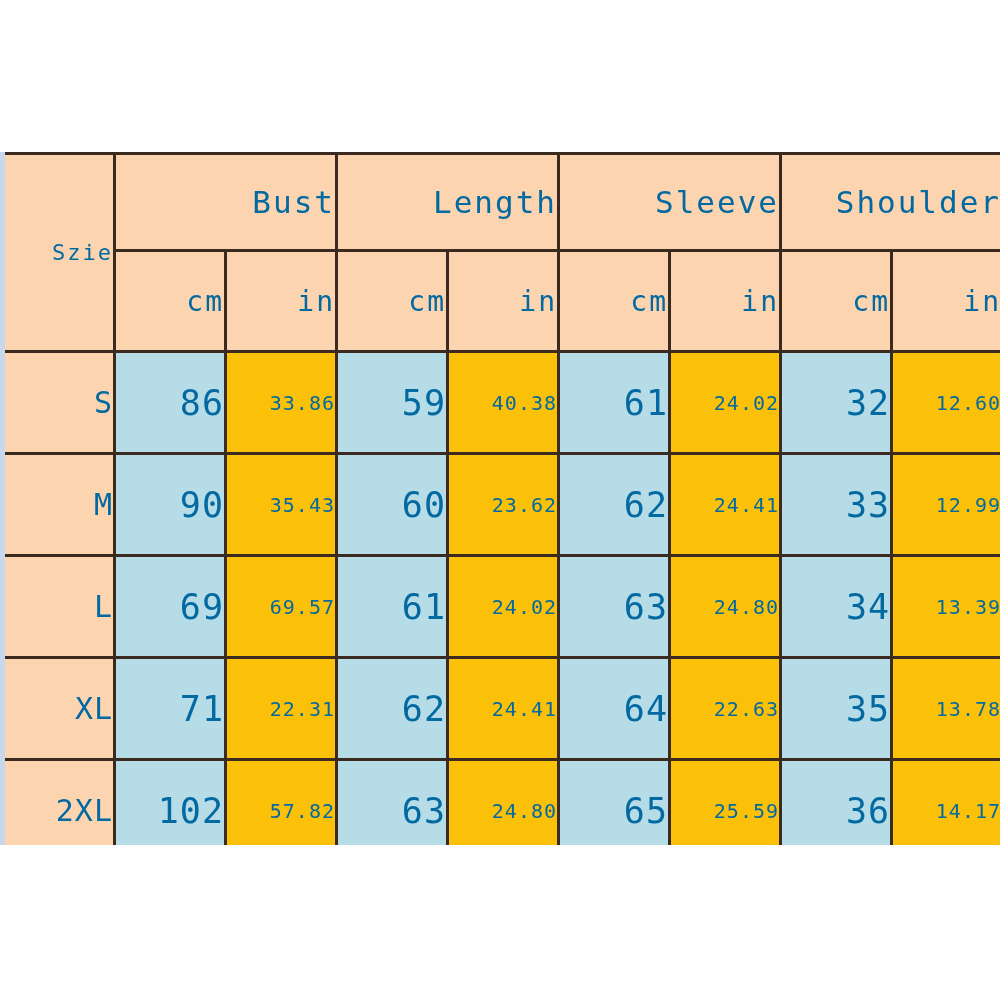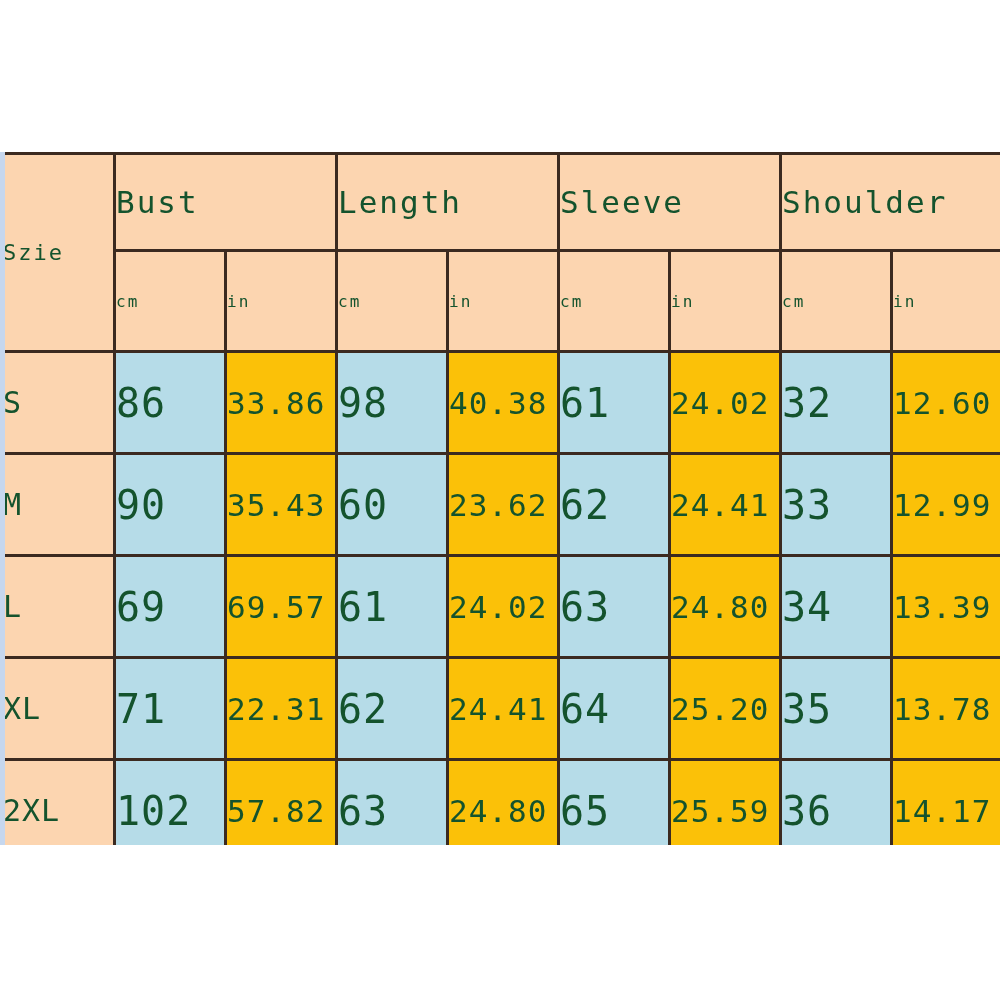--- a/index.html
+++ b/index.html
@@ -41,23 +41,23 @@
 
   table.size-chart {
     border-collapse: collapse;
     table-layout: fixed;
     width: 1000px;
     border-top: 3px solid #3b2a20;
   }
 
   table.size-chart td {
     border: 3px solid #3b2a20;
-    text-align: left;
+    text-align: right;
     vertical-align: middle;
-    color: #14532d;
+    color: #0369a1;
     font-family: "DejaVu Sans Mono", monospace;
     font-weight: 400;
     padding: 0;
     overflow: hidden;
     white-space: nowrap;
   }
 
   
   col.c-size  { width: 113px; }
   col.c-cm    { width: 111px; }
@@ -67,45 +67,45 @@
   td.hdr {
     background: #fcd5b0;
   }
   td.group-title {
     height: 94px;
     font-size: 31px;
     letter-spacing: 2px;
   }
   td.unit {
     height: 98px;
-    font-size: 16px;
+    font-size: 28px;
     letter-spacing: 2px;
   }
   td.size-corner {
     background: #fcd5b0;
     font-size: 22px;
     letter-spacing: 2px;
   }
 
   
   tr.data-row td { height: 99px; }
 
   td.size-label {
     background: #fcd5b0;
     font-size: 30px;
     letter-spacing: 1px;
   }
   td.cm-cell {
     background: #b6dce8;
-    font-size: 40px;
+    font-size: 35px;
     letter-spacing: 1px;
   }
   td.in-cell {
     background: #fbc108;
-    font-size: 31px;
+    font-size: 20px;
     letter-spacing: 1px;
   }
 </style>
 </head>
 <body>
 
 <div id="page">
 
   <div id="left-edge-artifact"></div>
 
@@ -139,21 +139,21 @@
           <td class="hdr unit">cm</td>
           <td class="hdr unit">in</td>
           <td class="hdr unit">cm</td>
           <td class="hdr unit">in</td>
         </tr>
 
         <tr class="data-row">
           <td class="size-label">S</td>
           <td class="cm-cell">86</td>
           <td class="in-cell">33.86</td>
-          <td class="cm-cell">98</td>
+          <td class="cm-cell">59</td>
           <td class="in-cell">40.38</td>
           <td class="cm-cell">61</td>
           <td class="in-cell">24.02</td>
           <td class="cm-cell">32</td>
           <td class="in-cell">12.60</td>
         </tr>
 
         <tr class="data-row">
           <td class="size-label">M</td>
           <td class="cm-cell">90</td>
@@ -178,21 +178,21 @@
           <td class="in-cell">13.39</td>
         </tr>
 
         <tr class="data-row">
           <td class="size-label">XL</td>
           <td class="cm-cell">71</td>
           <td class="in-cell">22.31</td>
           <td class="cm-cell">62</td>
           <td class="in-cell">24.41</td>
           <td class="cm-cell">64</td>
-          <td class="in-cell">25.20</td>
+          <td class="in-cell">22.63</td>
           <td class="cm-cell">35</td>
           <td class="in-cell">13.78</td>
         </tr>
 
         <tr class="data-row">
           <td class="size-label">2XL</td>
           <td class="cm-cell">102</td>
           <td class="in-cell">57.82</td>
           <td class="cm-cell">63</td>
           <td class="in-cell">24.80</td>

